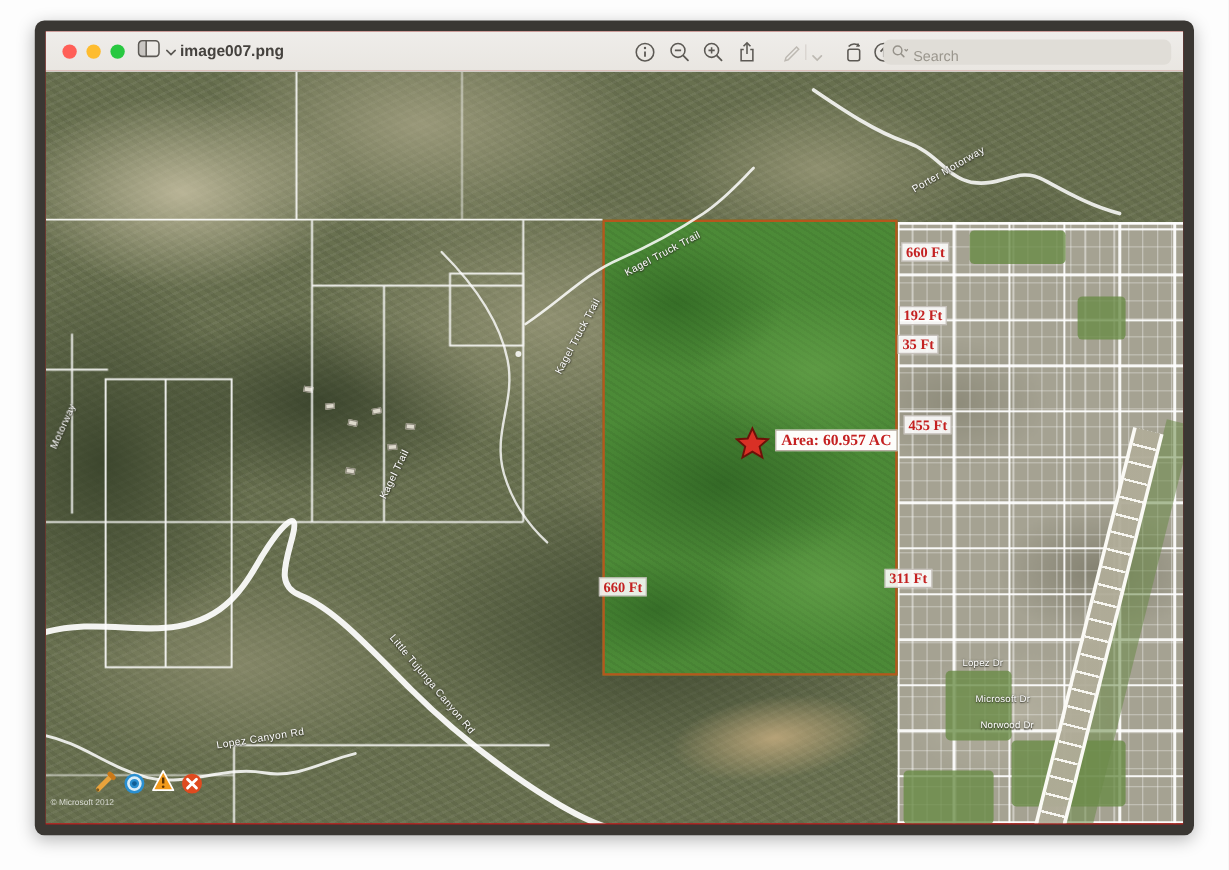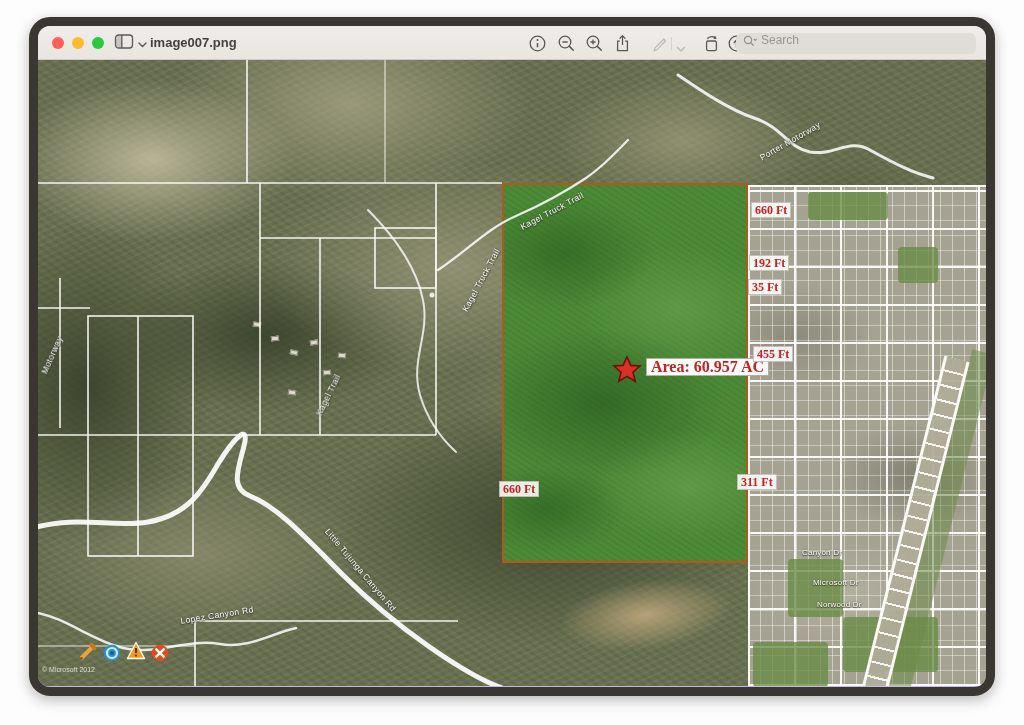--- a/index.html
+++ b/index.html
@@ -1,35 +1,35 @@
 <!DOCTYPE html>
 <html><head>
 <meta charset="utf-8">
 <style>
   * { margin:0; padding:0; box-sizing:border-box; }
   html,body { width:1024px; height:725px; background:#fdfdfd; font-family:"Liberation Sans",sans-serif; overflow:hidden; }
 
   .window { position:absolute; left:29px; top:17px; width:966px; height:679px;
-    border:9px solid #3a3733; border-radius:21px; overflow:hidden; background:#c4b5fd;
+    border:9px solid #3a3733; border-radius:8px; overflow:hidden; background:#b91c1c;
     box-shadow:0 4px 14px rgba(0,0,0,.28); }
 
   
   .titlebar { position:relative; height:34px; background:linear-gradient(#efedea,#e9e6e1);
     border-bottom:1px solid #cfccc6; }
   .tl { position:absolute; top:11px; width:12px; height:12px; border-radius:50%; }
   .tl.red    { left:14px; background:#ff5f57; }
   .tl.yellow { left:34px; background:#febc2e; }
   .tl.green  { left:54px; background:#28c840; }
   .sidebar-btn { position:absolute; left:76px; top:7px; width:34px; height:20px; display:flex; align-items:center; gap:4px; color:#5c5954; }
   .win-title { position:absolute; left:112px; top:9px; font-size:13px; font-weight:700; color:#45423e; }
   .tb-icon { position:absolute; top:8px; width:19px; height:19px; color:#5c5954; }
   .tb-icon.disabled { color:#bdb9b2; }
   .tb-divider { position:absolute; top:11px; width:1px; height:13px; background:#d6d2cc; }
   .search { position:absolute; right:10px; top:7px; width:240px; height:21px; background:#e0ddd7;
-    border-radius:6px; display:flex; align-items:flex-start; padding:0 7px; gap:4px; color:#96928a; }
+    border-radius:6px; display:flex; align-items:flex-end; padding:0 7px; gap:4px; color:#96928a; }
   .search input { flex:1; border:none; outline:none; background:transparent; font-size:12px; color:#6b6862; font-family:"Liberation Sans",sans-serif; }
   .search input::placeholder { color:#9a968d; }
 
   
   .map { position:relative; width:948px; height:626px; overflow:hidden;
     background-color:#68704f;
     background-image:
       radial-gradient(ellipse 230px 130px at 12% 16%, rgba(199,192,163,.85), transparent 62%),
       radial-gradient(ellipse 280px 150px at 33% 7%,  rgba(175,170,140,.7),  transparent 64%),
       radial-gradient(ellipse 210px 270px at 5% 52%,  rgba(56,66,42,.9),    transparent 60%),
@@ -78,21 +78,21 @@
   .dirt { left:520px; top:520px; width:175px; height:70px; transform:rotate(-7deg);
     background:radial-gradient(ellipse at center, rgba(191,168,124,.9), rgba(191,168,124,0) 70%); }
 
   svg.overlay { position:absolute; left:0; top:0; pointer-events:none; }
 
   .house { position:absolute; width:8px; height:5px; background:#ddd9cc; border:1px solid #8d8a7c; }
 
   .meas { position:absolute; font-family:"Liberation Serif",serif; font-weight:700; font-size:12px;
     color:#c42121; background:rgba(255,255,255,.88); padding:0 3px; line-height:14px;
     border:1px solid rgba(150,140,130,.5); white-space:nowrap; }
-  .area-label { position:absolute; font-family:"Liberation Serif",serif; font-weight:700; font-size:16px;
+  .area-label { position:absolute; font-family:"Liberation Serif",serif; font-weight:700; font-size:13px;
     color:#c42121; background:#fdfdfb; padding:1px 4px; line-height:14px;
     border:1px solid #b6ada2; white-space:nowrap; }
   .road-lbl { position:absolute; color:#fff; font-size:8.5px; letter-spacing:.4px; white-space:nowrap;
     text-shadow:0 0 2px rgba(60,60,50,.9), 0 1px 1px rgba(40,40,30,.8); }
   .street-lbl { font-size:8px; letter-spacing:.2px; }
   .watermark { position:absolute; left:4px; top:606px; font-size:7px; color:rgba(255,255,255,.75); }
   .tool { position:absolute; width:20px; height:20px; }
 </style>
 </head>
 <body>
@@ -254,21 +254,21 @@
     <div class="meas" style="left:699px;top:414px">311 Ft</div>
     <div class="meas" style="left:461px;top:421px">660 Ft</div>
 
     <div class="road-lbl" style="left:479px;top:146px;transform:rotate(-28deg)">Kagel Truck Trail</div>
     <div class="road-lbl" style="left:408px;top:215px;transform:rotate(-62deg)">Kagel Truck Trail</div>
     <div class="road-lbl" style="left:718px;top:76px;transform:rotate(-30deg)">Porter Motorway</div>
     <div class="road-lbl" style="left:268px;top:330px;transform:rotate(-64deg)">Kagel Trail</div>
     <div class="road-lbl" style="left:270px;top:505px;transform:rotate(50deg)">Little Tujunga Canyon Rd</div>
     <div class="road-lbl" style="left:142px;top:550px;transform:rotate(-9deg)">Lopez Canyon Rd</div>
     <div class="road-lbl" style="left:-6px;top:290px;transform:rotate(-66deg)">Motorway</div>
-    <div class="road-lbl street-lbl" style="left:764px;top:488px">Canyon Dr</div>
+    <div class="road-lbl street-lbl" style="left:764px;top:488px">Lopez Dr</div>
     <div class="road-lbl street-lbl" style="left:775px;top:518px">Microsoft Dr</div>
     <div class="road-lbl street-lbl" style="left:779px;top:540px">Norwood Dr</div>
 
     <svg class="tool" style="left:40px;top:581px" viewBox="0 0 20 20">
       <line x1="4" y1="16.5" x2="15" y2="5.5" stroke="#e9a33c" stroke-width="4.2" stroke-linecap="round"></line>
       <line x1="13.5" y1="4" x2="16.5" y2="7" stroke="#c97818" stroke-width="4" stroke-linecap="round"></line>
       <circle cx="3.4" cy="17.2" r="1.3" fill="#7a5a20"></circle>
     </svg>
     <svg class="tool" style="left:64px;top:583px" viewBox="0 0 20 20">
       <circle cx="10" cy="10" r="8.3" fill="#2a8fd0"></circle>

